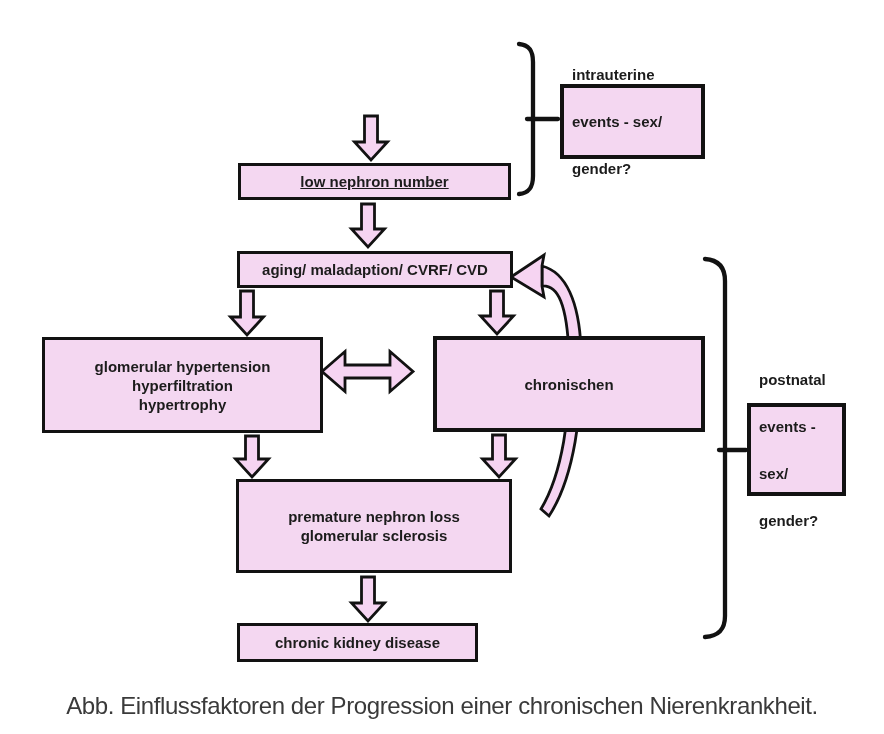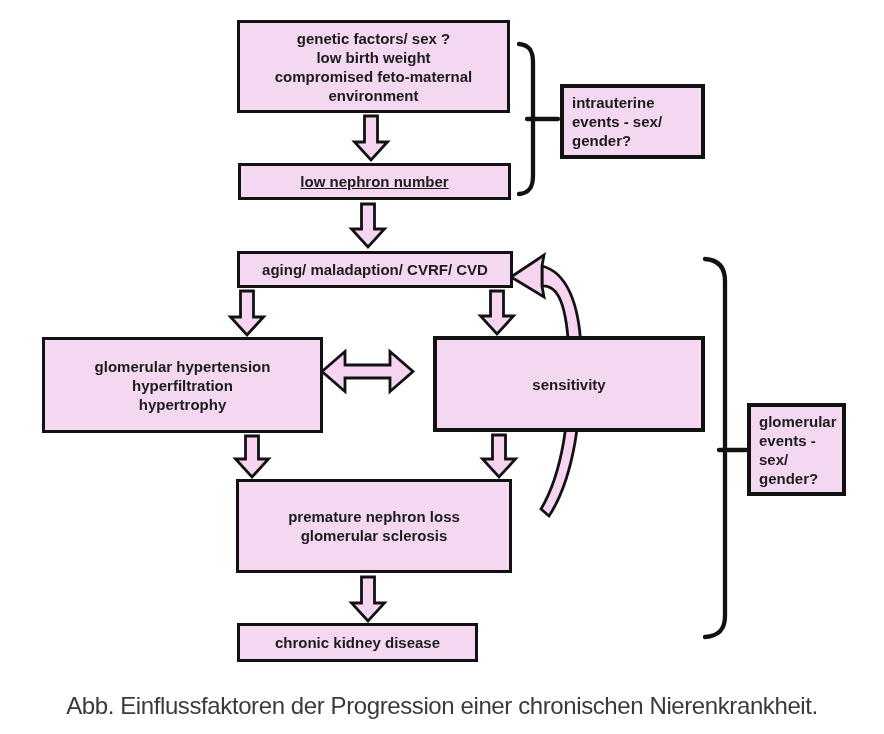--- a/index.html
+++ b/index.html
@@ -29,20 +29,21 @@
     justify-content: center;
     align-items: center;
     text-align: center;
   }
   .box.thick { border-width: 4px; }
   .box.left {
     align-items: flex-start;
     text-align: left;
     padding-left: 8px;
     padding-right: 4px;
+    gap: 28px;
   }
   .arr {
     fill: var(--arrow-fill, #f6d4f2);
     stroke: var(--stroke, #121212);
     stroke-width: 2.8;
     stroke-linejoin: miter;
   }
   .band {
     fill: var(--arrow-fill, #f6d4f2);
     stroke: var(--stroke, #121212);
@@ -84,26 +85,20 @@
     <polygon class="arr" points="245.5,436 258.5,436 258.5,459 268.5,459 252,477 235.5,459 245.5,459"></polygon>
     <polygon class="arr" points="492.5,435 505.5,435 505.5,459 515.5,459 499,477 482.5,459 492.5,459"></polygon>
     <polygon class="arr" points="361.5,577 374.5,577 374.5,603 384.5,603 368,621 351.5,603 361.5,603"></polygon>
 
     <path class="brk" d="M 519 44 C 530 45 533 52 533 62 L 533 176 C 533 186 530 193 519 194"></path>
     <path class="brk" d="M 527 119 L 558 119"></path>
     <path class="brk" d="M 705 259 C 719 260 725 268 725 281 L 725 616 C 725 629 719 636 705 637"></path>
     <path class="brk" d="M 719 450 L 746 450"></path>
   </svg>
 
-  <div class="box" style="left:237px; top:20px; width:273px; height:93px;">
-    <div>genetic factors/ sex ?</div>
-    <div>low birth weight</div>
-    <div>compromised feto-maternal</div>
-    <div>environment</div>
-  </div>
 
   <div class="box thick left" style="left:560px; top:84px; width:145px; height:75px;">
     <div>intrauterine</div>
     <div>events - sex/</div>
     <div>gender?</div>
   </div>
 
   <div class="box" style="left:238px; top:163px; width:273px; height:37px;text-decoration:underline;">
     <div>low nephron number</div>
   </div>
@@ -112,34 +107,34 @@
     <div>aging/ maladaption/ CVRF/ CVD</div>
   </div>
 
   <div class="box" style="left:42px; top:337px; width:281px; height:96px;">
     <div>glomerular hypertension</div>
     <div>hyperfiltration</div>
     <div>hypertrophy</div>
   </div>
 
   <div class="box thick" style="left:433px; top:336px; width:272px; height:96px;">
-    <div>sensitivity</div>
+    <div>chronischen</div>
   </div>
 
   <div class="box" style="left:236px; top:479px; width:276px; height:94px;">
     <div>premature nephron loss</div>
     <div>glomerular sclerosis</div>
   </div>
 
   <div class="box" style="left:237px; top:623px; width:241px; height:39px;text-align:right;">
     <div>chronic kidney disease</div>
   </div>
 
   <div class="box thick left" style="left:747px; top:403px; width:99px; height:93px;">
-    <div>glomerular</div>
+    <div>postnatal</div>
     <div>events -</div>
     <div>sex/</div>
     <div>gender?</div>
   </div>
 
   <div class="caption">Abb. Einflussfaktoren der Progression einer chronischen Nierenkrankheit.</div>
 
 </div>
 
 </body></html>

